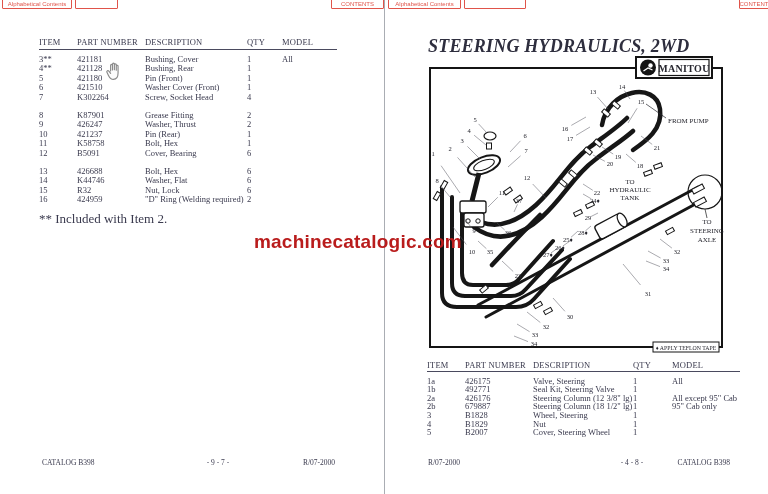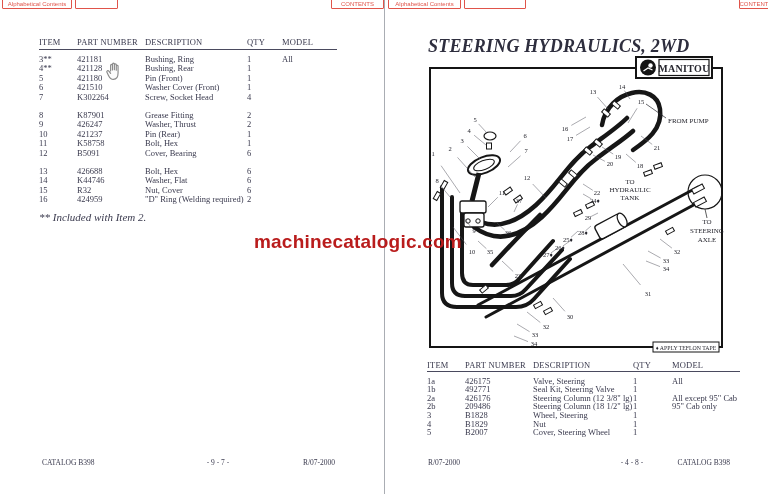--- a/index.html
+++ b/index.html
@@ -15,21 +15,21 @@
   
   .ptable{position:absolute;font-size:8.5px;line-height:9.6px;}
   .trow{display:grid;white-space:nowrap;}
   .left-t .trow{grid-template-columns:38px 68px 102px 35px 55px;}
   .right-t .trow{grid-template-columns:38px 68px 100px 39px 68px;}
   .right-t{line-height:8.6px;}
   .thead{letter-spacing:0.2px;}
   .hrule{border-bottom:1px solid #4a4a5e;margin:1px 0 5px 0;}
   .tgroup{margin-bottom:8px;}
   .cell{overflow:visible;}
-  .footnote{position:absolute;font-size:11px;font-style:italic;}
+  .footnote{position:absolute;font-size:13px;}
   .pfooter span{position:absolute;font-size:7.5px;white-space:nowrap;text-align:center;}
   .page-title{position:absolute;font-weight:bold;font-size:18px;color:#2e2e3e;letter-spacing:0.2px;font-style:italic;}
   
   .watermark{position:absolute;left:254px;top:231px;font-family:"Liberation Sans",sans-serif;
              font-weight:bold;font-size:19px;letter-spacing:0.2px;z-index:5;}
   #diagram-svg text{font-family:"Liberation Serif",serif;fill:#26262e;}
   .handcur{position:absolute;left:104px;top:61px;z-index:6;}
 </style>
 </head>
 <body>
@@ -52,21 +52,21 @@
           <div class="cell">PART NUMBER</div>
           <div class="cell">DESCRIPTION</div>
           <div class="cell">QTY</div>
           <div class="cell">MODEL</div>
         </div>
         <div class="hrule"></div>
         <div class="tgroup">
           <div class="trow">
             <div class="cell">3**</div>
             <div class="cell">421181</div>
-            <div class="cell">Bushing, Ring</div>
+            <div class="cell">Bushing, Cover</div>
             <div class="cell">1</div>
             <div class="cell">All</div>
           </div>
           <div class="trow">
             <div class="cell">4**</div>
             <div class="cell">421128</div>
             <div class="cell">Bushing, Rear</div>
             <div class="cell">1</div>
             <div class="cell"></div>
           </div>
@@ -140,21 +140,21 @@
           <div class="trow">
             <div class="cell">14</div>
             <div class="cell">K44746</div>
             <div class="cell">Washer, Flat</div>
             <div class="cell">6</div>
             <div class="cell"></div>
           </div>
           <div class="trow">
             <div class="cell">15</div>
             <div class="cell">R32</div>
-            <div class="cell">Nut, Cover</div>
+            <div class="cell">Nut, Lock</div>
             <div class="cell">6</div>
             <div class="cell"></div>
           </div>
           <div class="trow">
             <div class="cell">16</div>
             <div class="cell">424959</div>
             <div class="cell">"D" Ring (Welding required)</div>
             <div class="cell">2</div>
             <div class="cell"></div>
           </div>
@@ -412,21 +412,21 @@
           </div>
           <div class="trow">
             <div class="cell">2a</div>
             <div class="cell">426176</div>
             <div class="cell">Steering Column (12 3/8" lg)</div>
             <div class="cell">1</div>
             <div class="cell">All except 95" Cab</div>
           </div>
           <div class="trow">
             <div class="cell">2b</div>
-            <div class="cell">209486</div>
+            <div class="cell">679887</div>
             <div class="cell">Steering Column (18 1/2" lg)</div>
             <div class="cell">1</div>
             <div class="cell">95" Cab only</div>
           </div>
           <div class="trow">
             <div class="cell">3</div>
             <div class="cell">B1828</div>
             <div class="cell">Wheel, Steering</div>
             <div class="cell">1</div>
             <div class="cell"></div>

